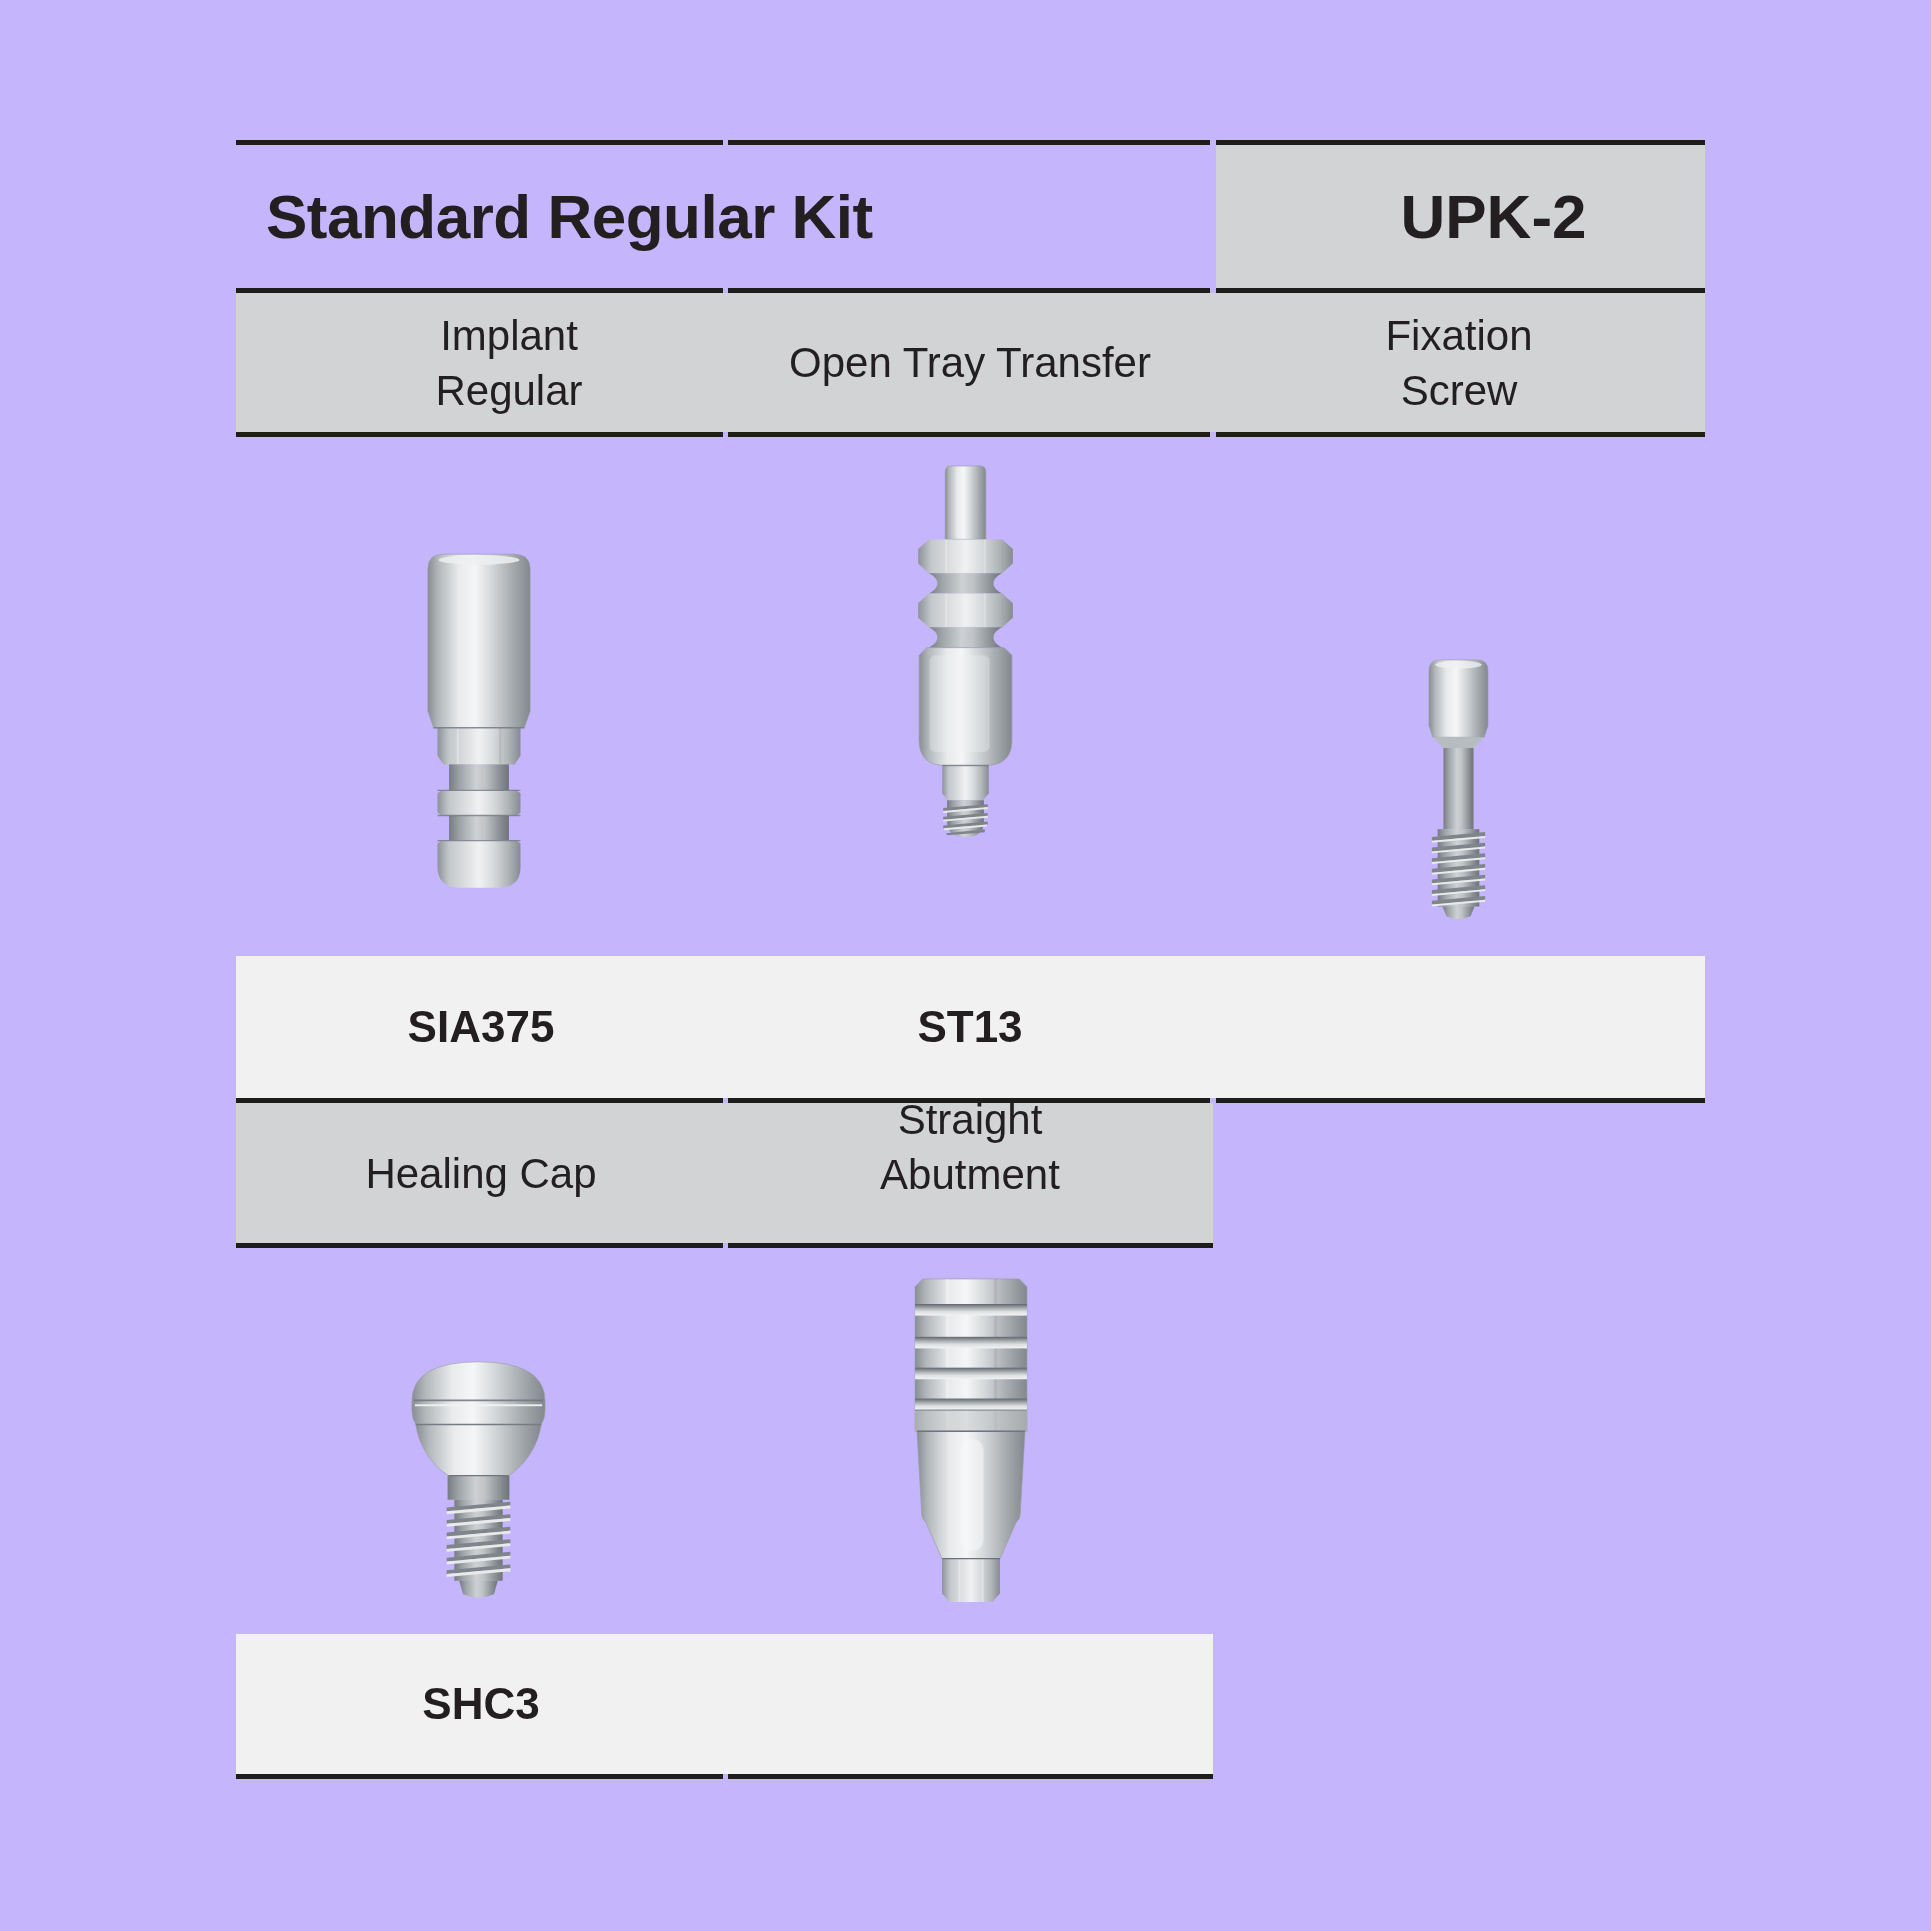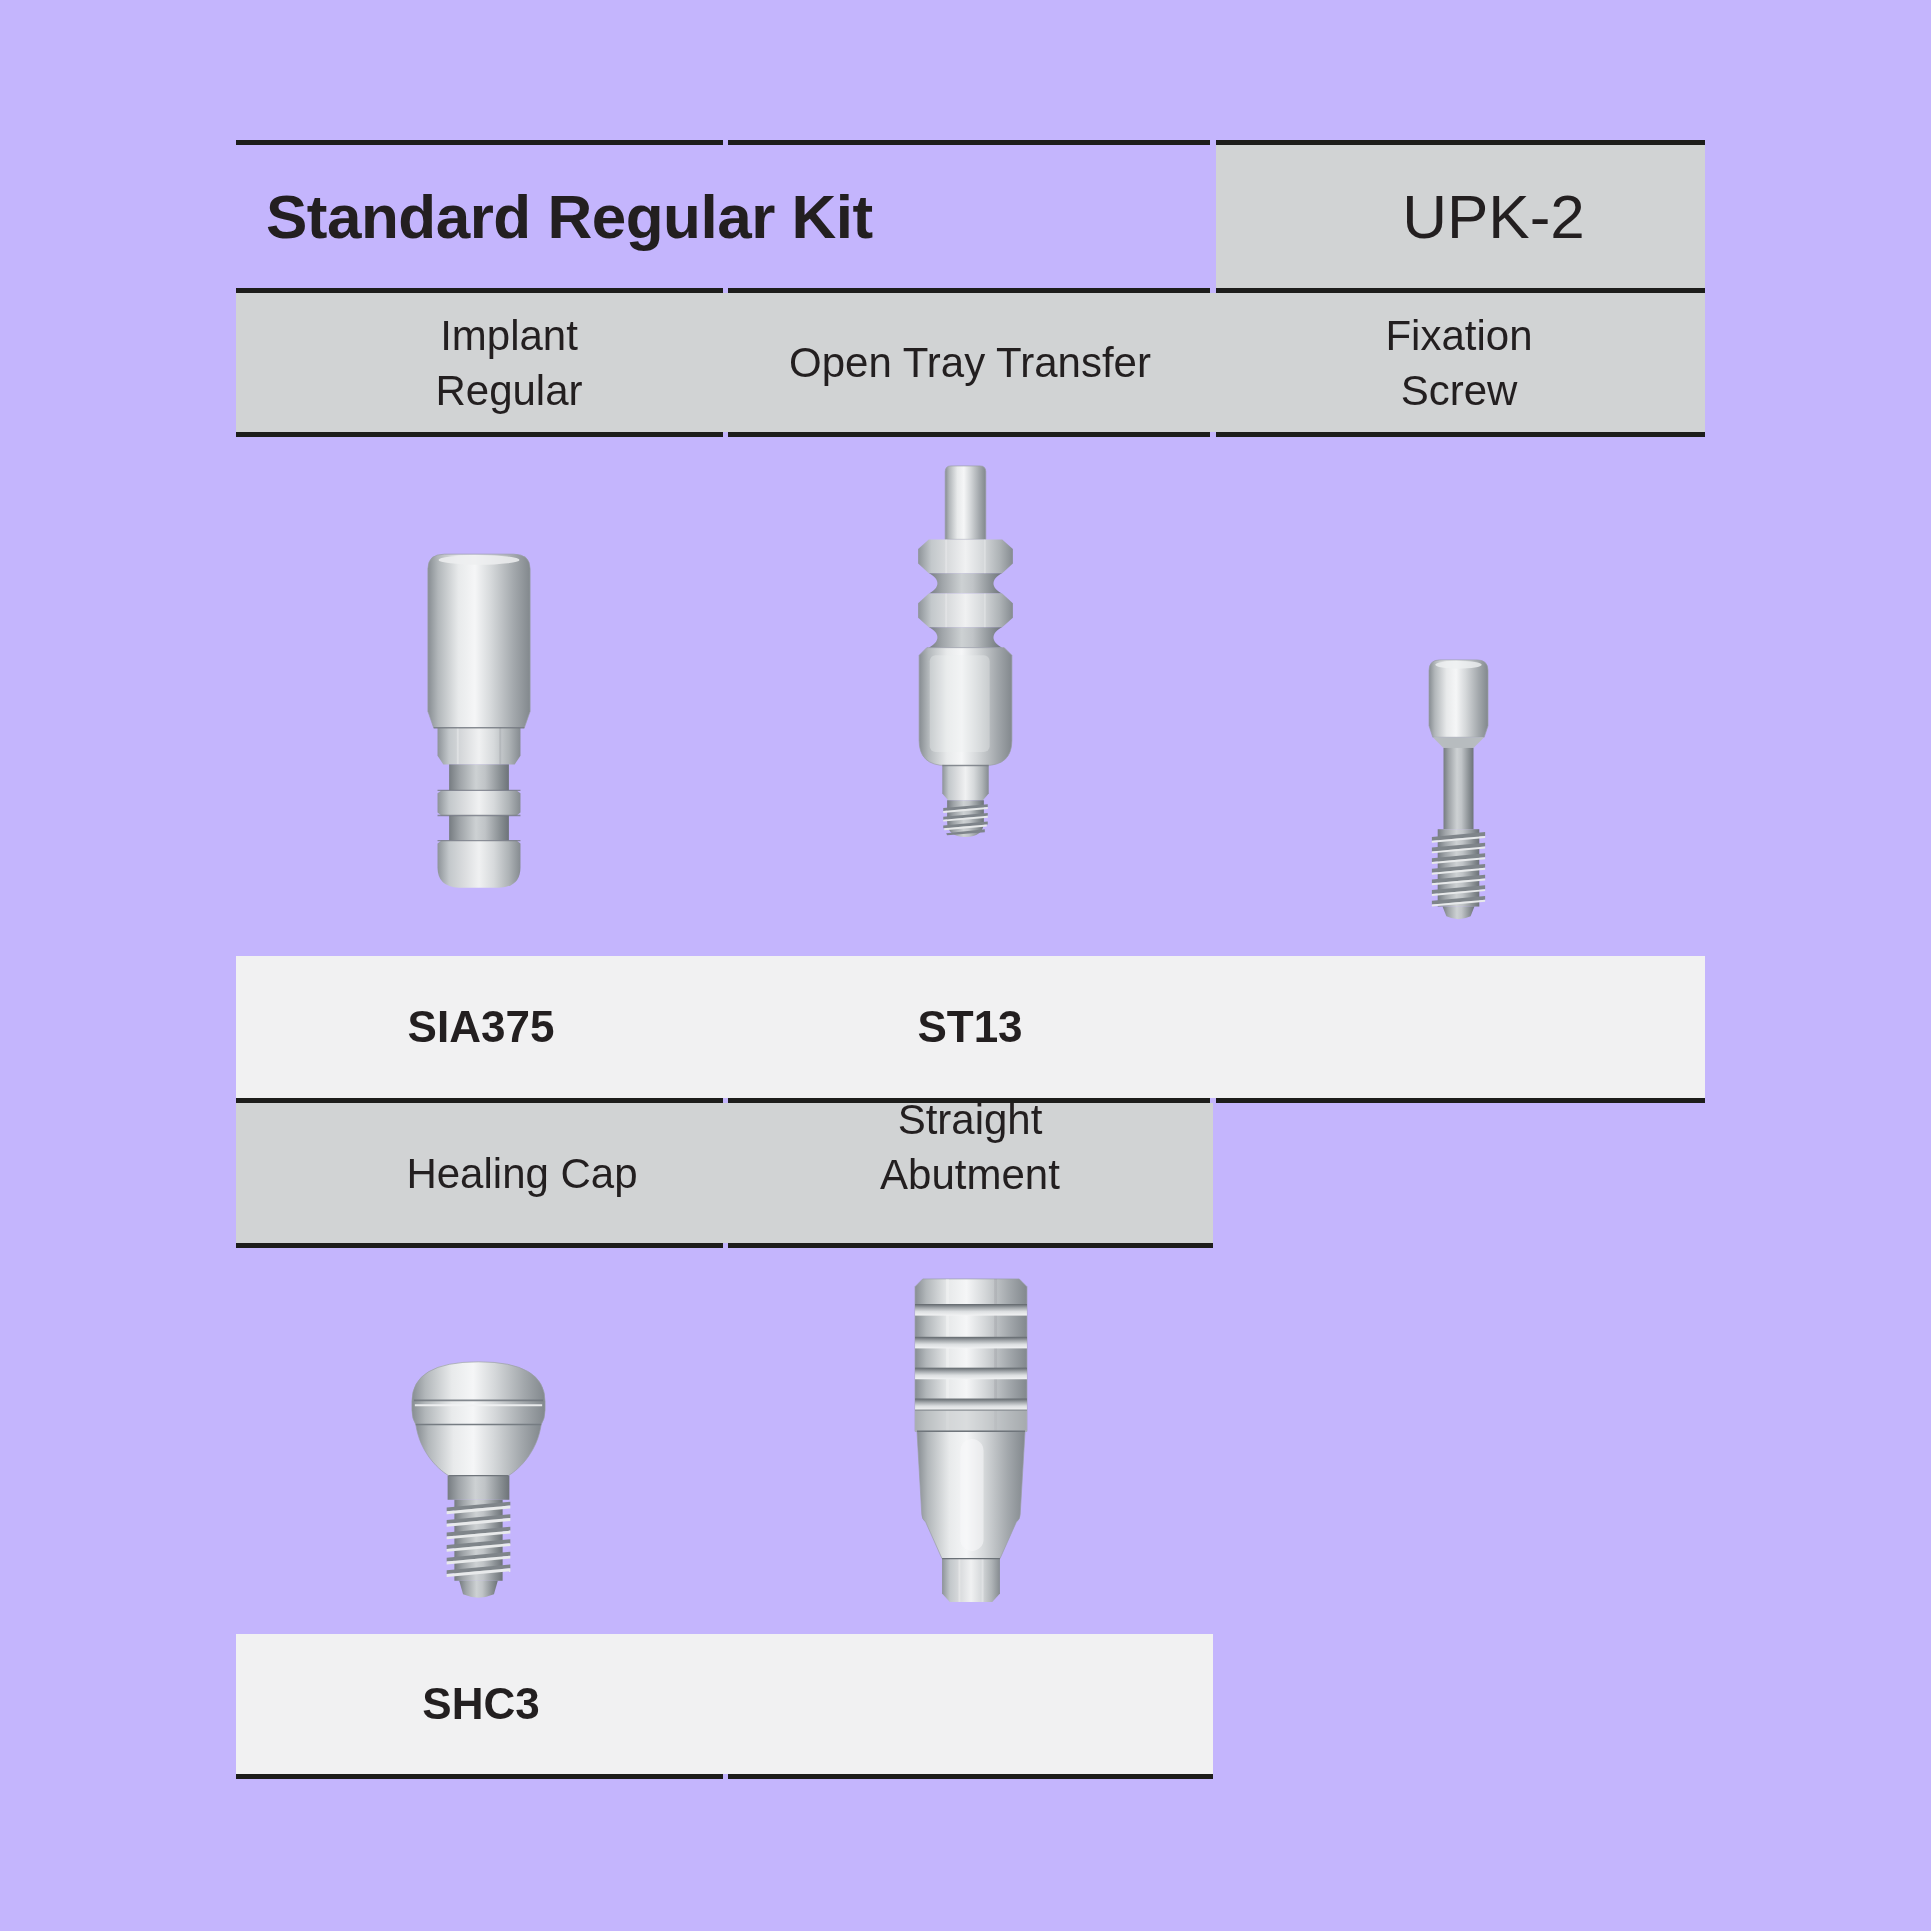--- a/index.html
+++ b/index.html
@@ -24,31 +24,31 @@
   #band-h2{left:236px;top:1103px;width:977px;height:140px;}
   #band-code2{left:236px;top:1634px;width:977px;height:140px;background:#f1f1f2;}
 
   
   #title{
     position:absolute;left:266px;top:145px;width:937px;height:143px;
     display:flex;align-items:center;font-weight:bold;font-size:62px;letter-spacing:-0.5px;
   }
   #kit-code{
     position:absolute;left:1216px;top:145px;width:555px;height:143px;
-    display:flex;align-items:center;justify-content:center;font-weight:normal;font-size:62px;
+    display:flex;align-items:center;justify-content:center;font-weight:bold;font-size:62px;
   }
   .hcell{
     position:absolute;display:flex;flex-direction:column;justify-content:center;align-items:center;
     text-align:center;font-size:42px;line-height:55px;color:#231f20;
   }
   .hcell span{display:block;}
   #h-implant{left:236px;top:293px;width:490px;height:139px;margin-left:28px;}
   #h-opentray{left:726px;top:293px;width:488px;height:139px;}
   #h-fixation{left:1214px;top:293px;width:490px;height:139px;}
-  #h-healing{left:236px;top:1103px;width:490px;height:140px;padding-left:41px;}
+  #h-healing{left:236px;top:1103px;width:490px;height:140px;}
   #h-straight{left:726px;top:1077px;width:488px;height:140px;}
 
   .code{
     position:absolute;display:flex;align-items:center;justify-content:center;
     font-weight:bold;font-size:44px;color:#231f20;
   }
   #code-sia375{left:236px;top:956px;width:490px;height:142px;}
   #code-st13{left:726px;top:956px;width:488px;height:142px;}
   #code-sisc{left:1214px;top:956px;width:490px;height:142px;}
   #code-shc3{left:236px;top:1634px;width:490px;height:140px;}

